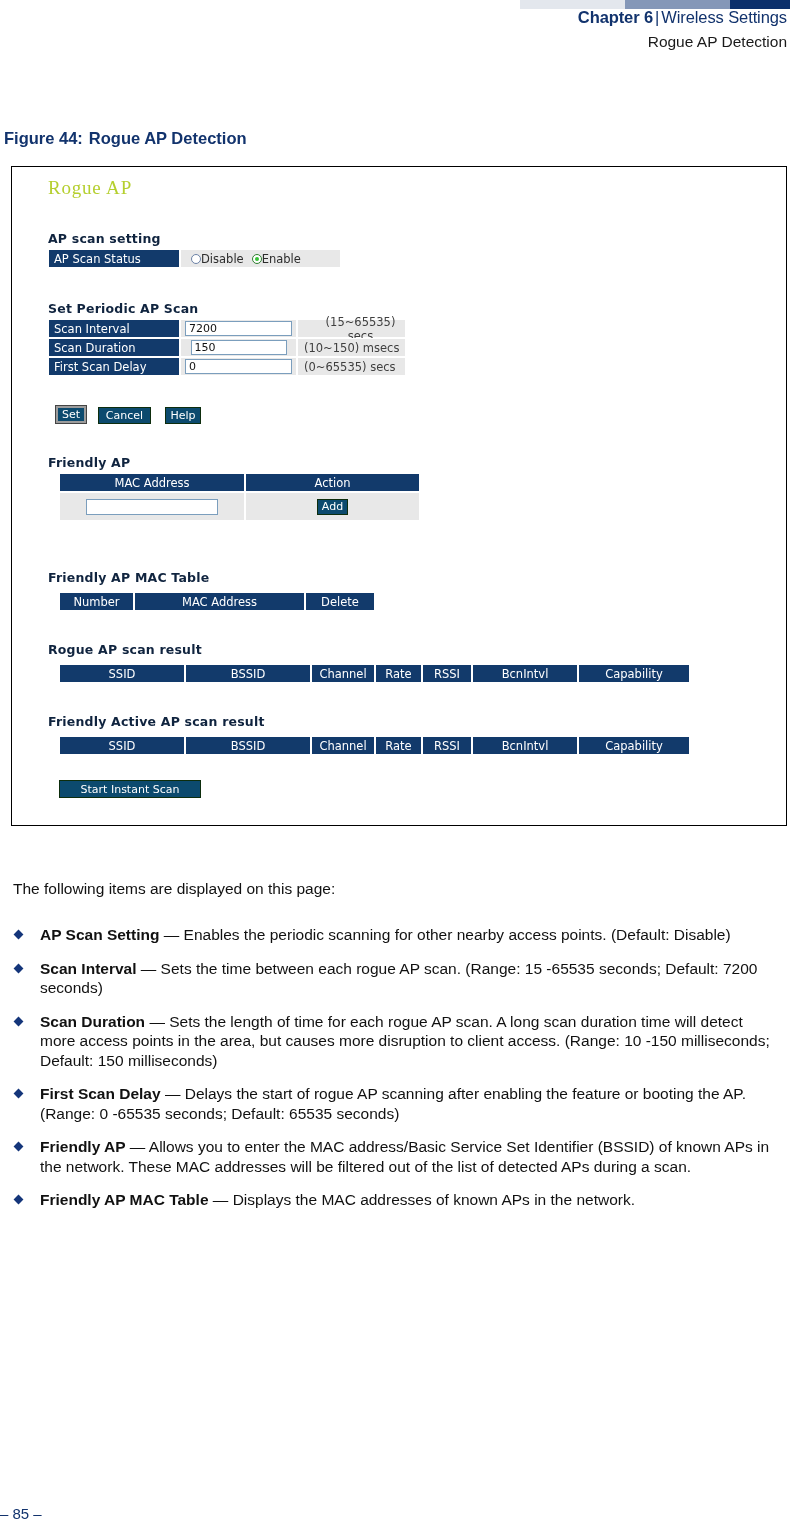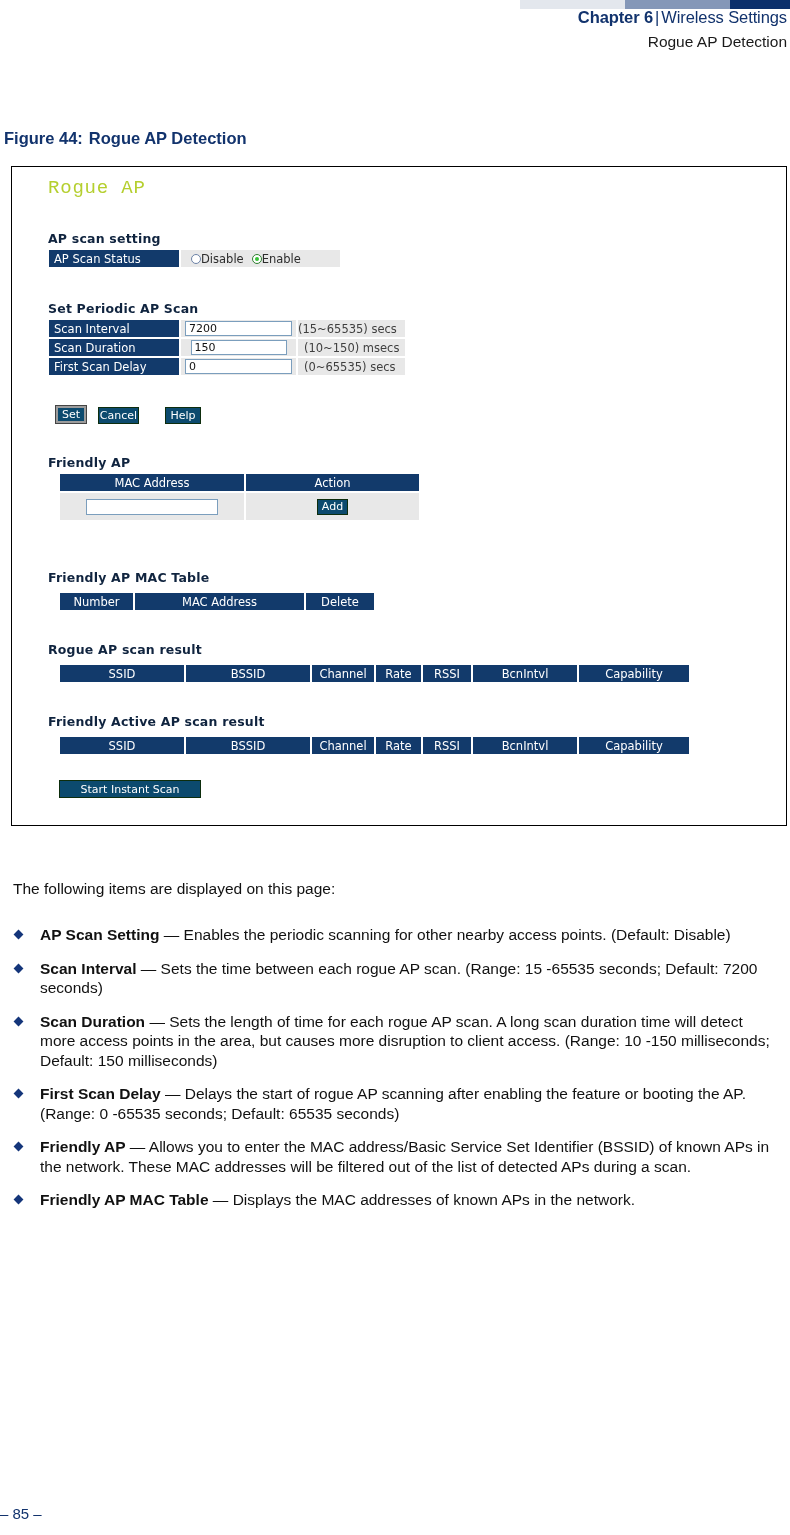--- a/index.html
+++ b/index.html
@@ -68,21 +68,21 @@
     box-sizing: border-box;
     overflow: hidden;
   }
 
   .ui-title {
     position: absolute;
     left: 36px; top: 10px;
     font-size: 19px;
     color: #b5cf2f;
     letter-spacing: 0.8px;
-    font-family: Liberation Mono, monospace;
+    font-family: Liberation Serif, serif;
   }
 
   .sec-head {
     position: absolute;
     font-size: 12.5px;
     font-weight: bold;
     color: #10243f;
     letter-spacing: 0.2px;
     font-family: "DejaVu Sans", sans-serif;
     white-space: nowrap;
@@ -236,36 +236,36 @@
       <span class="radio-lbl">Enable</span>
     </div>
   </div>
 
   <div class="sec-head" style="left:36px; top:134px;">Set Periodic AP Scan</div>
 
   <div class="bcell left" style="position:absolute; left:36px; top:152px; width:132px;">Scan Interval</div>
   <div class="gcell" style="position:absolute; left:168px; top:152px; width:117px; justify-content:center;">
     <div class="txtin" style="width:107px;">7200</div>
   </div>
-  <div class="gcell" style="position:absolute; left:285px; top:152px; width:109px; padding-left:0;">(15~65535) secs</div>
+  <div class="gcell" style="position:absolute; left:285px; top:152px; width:109px; padding-left:18px;text-align:center;">(15~65535) secs</div>
 
   <div class="bcell left" style="position:absolute; left:36px; top:171px; width:132px;">Scan Duration</div>
   <div class="gcell" style="position:absolute; left:168px; top:171px; width:117px; justify-content:center;">
     <div class="txtin" style="width:96px;">150</div>
   </div>
   <div class="gcell" style="position:absolute; left:285px; top:171px; width:109px; padding-left:6px;">(10~150) msecs</div>
 
   <div class="bcell left" style="position:absolute; left:36px; top:190px; width:132px;">First Scan Delay</div>
   <div class="gcell" style="position:absolute; left:168px; top:190px; width:117px; justify-content:center;">
     <div class="txtin" style="width:107px;">0</div>
   </div>
   <div class="gcell" style="position:absolute; left:285px; top:190px; width:109px; padding-left:6px;">(0~65535) secs</div>
 
   <div class="btn focus" style="left:44px; top:239px; width:30px;">Set</div>
-  <div class="btn" style="left:86px; top:240px; width:41px;">Cancel</div>
+  <div class="btn" style="left:86px; top:240px; width:53px;">Cancel</div>
   <div class="btn" style="left:153px; top:240px; width:36px;">Help</div>
 
   <div class="sec-head" style="left:36px; top:288px;">Friendly AP</div>
 
   <div class="bcell ctr" style="position:absolute; left:47px; top:306px; width:186px;">MAC Address</div>
   <div class="bcell ctr" style="position:absolute; left:233px; top:306px; width:175px;">Action</div>
 
   <div class="gcell" style="position:absolute; left:47px; top:325px; width:186px; height:29px; justify-content:center;">
     <div class="txtin" style="width:132px; height:16px;"></div>
   </div>

